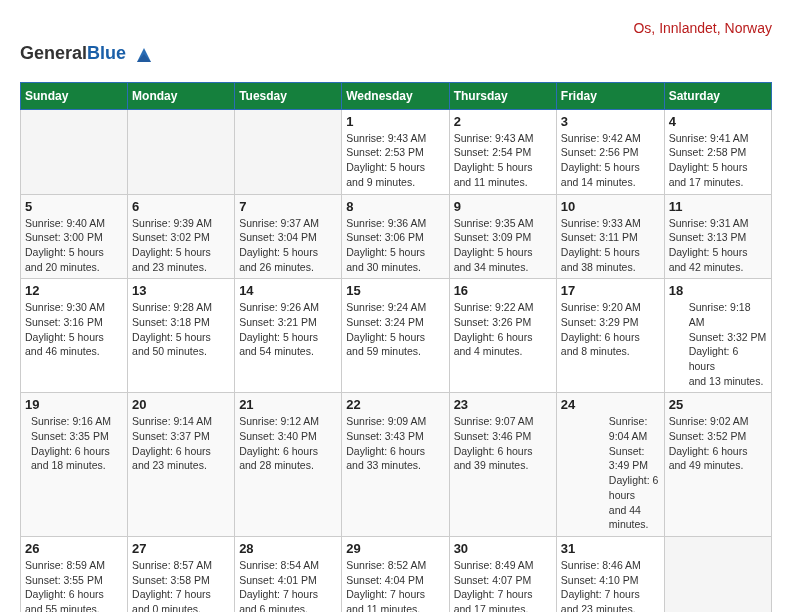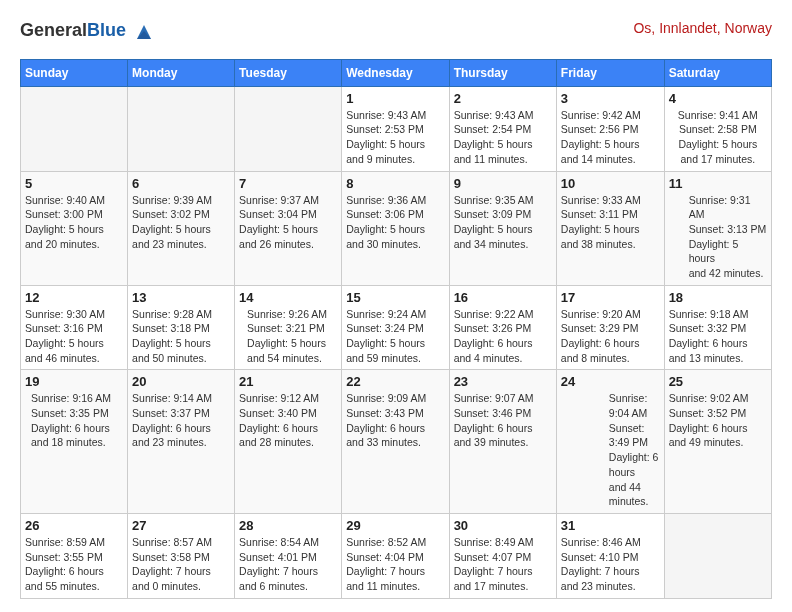--- a/index.html
+++ b/index.html
@@ -12,20 +12,21 @@
     }
     .header {
       display: flex;
       justify-content: space-between;
       align-items: flex-start;
       margin-bottom: 16px;
     }
     .logo {
       display: flex;
       align-items: center;
+      margin-top: 23px;
     }
     .logo-text-general {
       font-size: 18px;
       font-weight: bold;
       color: #333;
     }
     .logo-text-blue {
       font-size: 18px;
       font-weight: bold;
       color: #1a5fa8;
@@ -41,21 +42,21 @@
     .location {
       font-size: 14px;
       color: #b91c1c;
     }
     .calendar {
       width: 100%;
       border-collapse: collapse;
       font-size: 11px;
     }
     .calendar th {
-      background-color: #3b82f6;
+      background-color: #15803d;
       color: #fff;
       padding: 6px 4px;
       text-align: left;
       font-size: 12px;
       border: 1px solid #2a6db5;
     }
     .calendar td {
       border: 1px solid #ccc;
       vertical-align: top;
       padding: 4px;
@@ -134,21 +135,21 @@
         </td>
         <td>
           <div class="day-number">3</div>
           <div class="day-info" style="white-space: pre-line;">Sunrise: 9:42 AM
 Sunset: 2:56 PM
 Daylight: 5 hours
 and 14 minutes.</div>
         </td>
         <td>
           <div class="day-number">4</div>
-          <div class="day-info" style="white-space: pre-line; text-align: center;">Sunrise: 9:41 AM
+          <div class="day-info" style="white-space: pre-line;">Sunrise: 9:41 AM
 Sunset: 2:58 PM
 Daylight: 5 hours
 and 17 minutes.</div>
         </td>
       </tr>
       <tr>
         <td>
           <div class="day-number">5</div>
           <div class="day-info" style="white-space: pre-line;">Sunrise: 9:40 AM
 Sunset: 3:00 PM
@@ -185,21 +186,21 @@
         </td>
         <td>
           <div class="day-number">10</div>
           <div class="day-info" style="white-space: pre-line;">Sunrise: 9:33 AM
 Sunset: 3:11 PM
 Daylight: 5 hours
 and 38 minutes.</div>
         </td>
         <td>
           <div class="day-number">11</div>
-          <div class="day-info" style="white-space: pre-line; margin-left: 20px;">Sunrise: 9:31 AM
+          <div class="day-info" style="white-space: pre-line;">Sunrise: 9:31 AM
 Sunset: 3:13 PM
 Daylight: 5 hours
 and 42 minutes.</div>
         </td>
       </tr>
       <tr>
         <td>
           <div class="day-number">12</div>
           <div class="day-info" style="white-space: pre-line;">Sunrise: 9:30 AM
 Sunset: 3:16 PM
@@ -208,21 +209,21 @@
         </td>
         <td>
           <div class="day-number">13</div>
           <div class="day-info" style="white-space: pre-line;">Sunrise: 9:28 AM
 Sunset: 3:18 PM
 Daylight: 5 hours
 and 50 minutes.</div>
         </td>
         <td>
           <div class="day-number">14</div>
-          <div class="day-info" style="white-space: pre-line; margin-left: 8px;">Sunrise: 9:26 AM
+          <div class="day-info" style="white-space: pre-line;">Sunrise: 9:26 AM
 Sunset: 3:21 PM
 Daylight: 5 hours
 and 54 minutes.</div>
         </td>
         <td>
           <div class="day-number">15</div>
           <div class="day-info" style="white-space: pre-line;">Sunrise: 9:24 AM
 Sunset: 3:24 PM
 Daylight: 5 hours
 and 59 minutes.</div>
@@ -236,21 +237,21 @@
         </td>
         <td>
           <div class="day-number">17</div>
           <div class="day-info" style="white-space: pre-line;">Sunrise: 9:20 AM
 Sunset: 3:29 PM
 Daylight: 6 hours
 and 8 minutes.</div>
         </td>
         <td>
           <div class="day-number">18</div>
-          <div class="day-info" style="white-space: pre-line;">Sunrise: 9:18 AM
+          <div class="day-info" style="white-space: pre-line; margin-left: 20px;">Sunrise: 9:18 AM
 Sunset: 3:32 PM
 Daylight: 6 hours
 and 13 minutes.</div>
         </td>
       </tr>
       <tr>
         <td>
           <div class="day-number">19</div>
           <div class="day-info" style="white-space: pre-line; margin-left: 6px;">Sunrise: 9:16 AM
 Sunset: 3:35 PM

